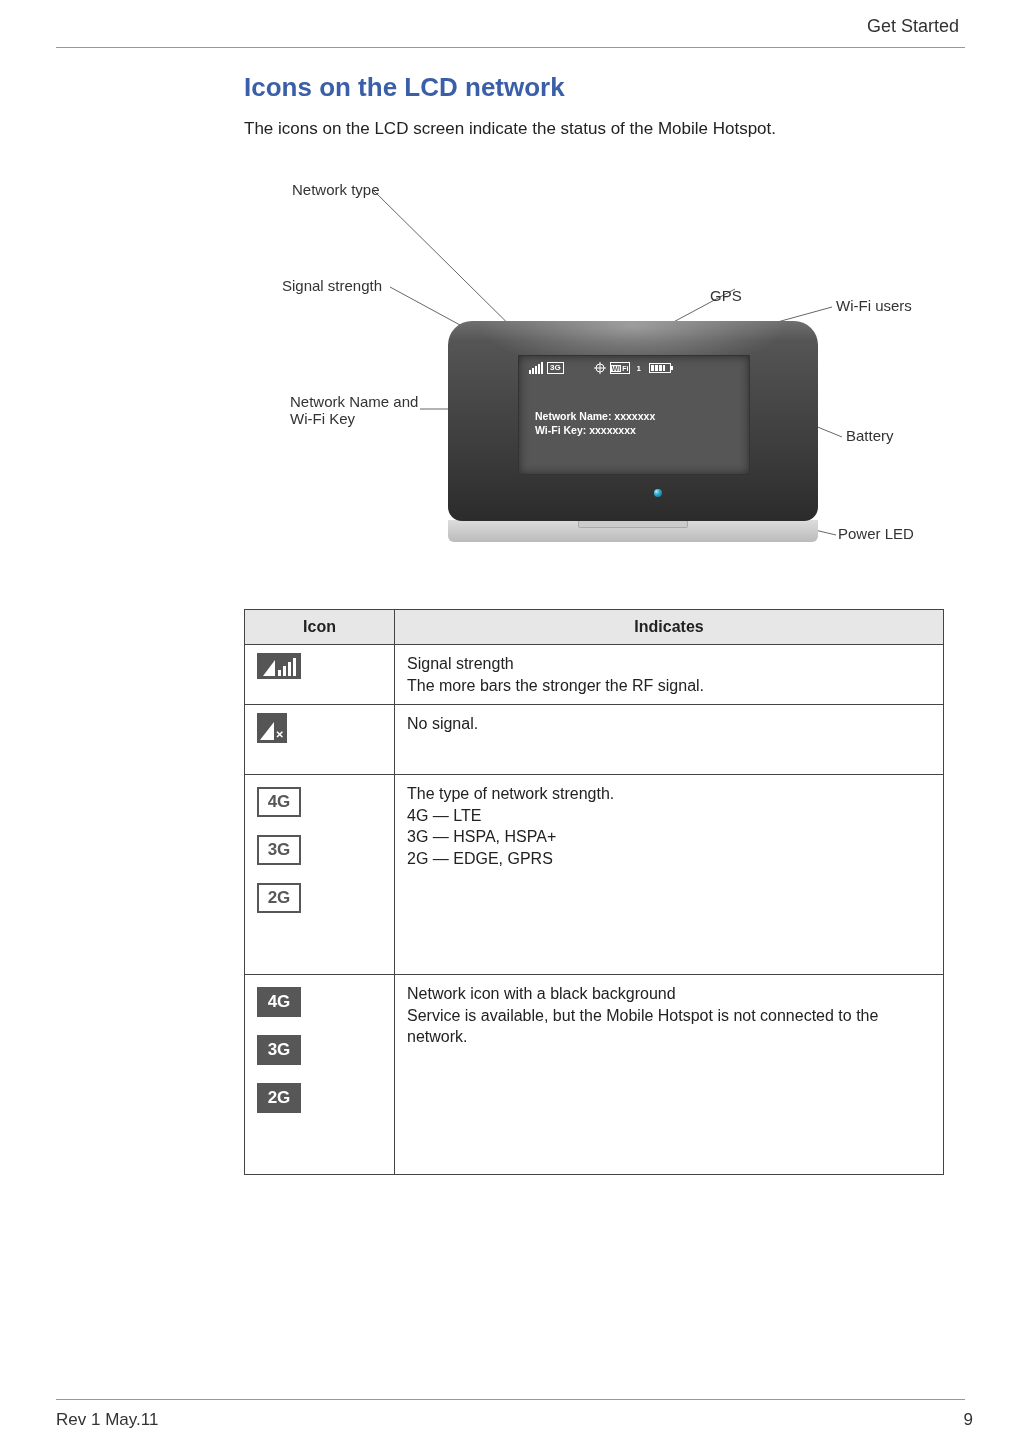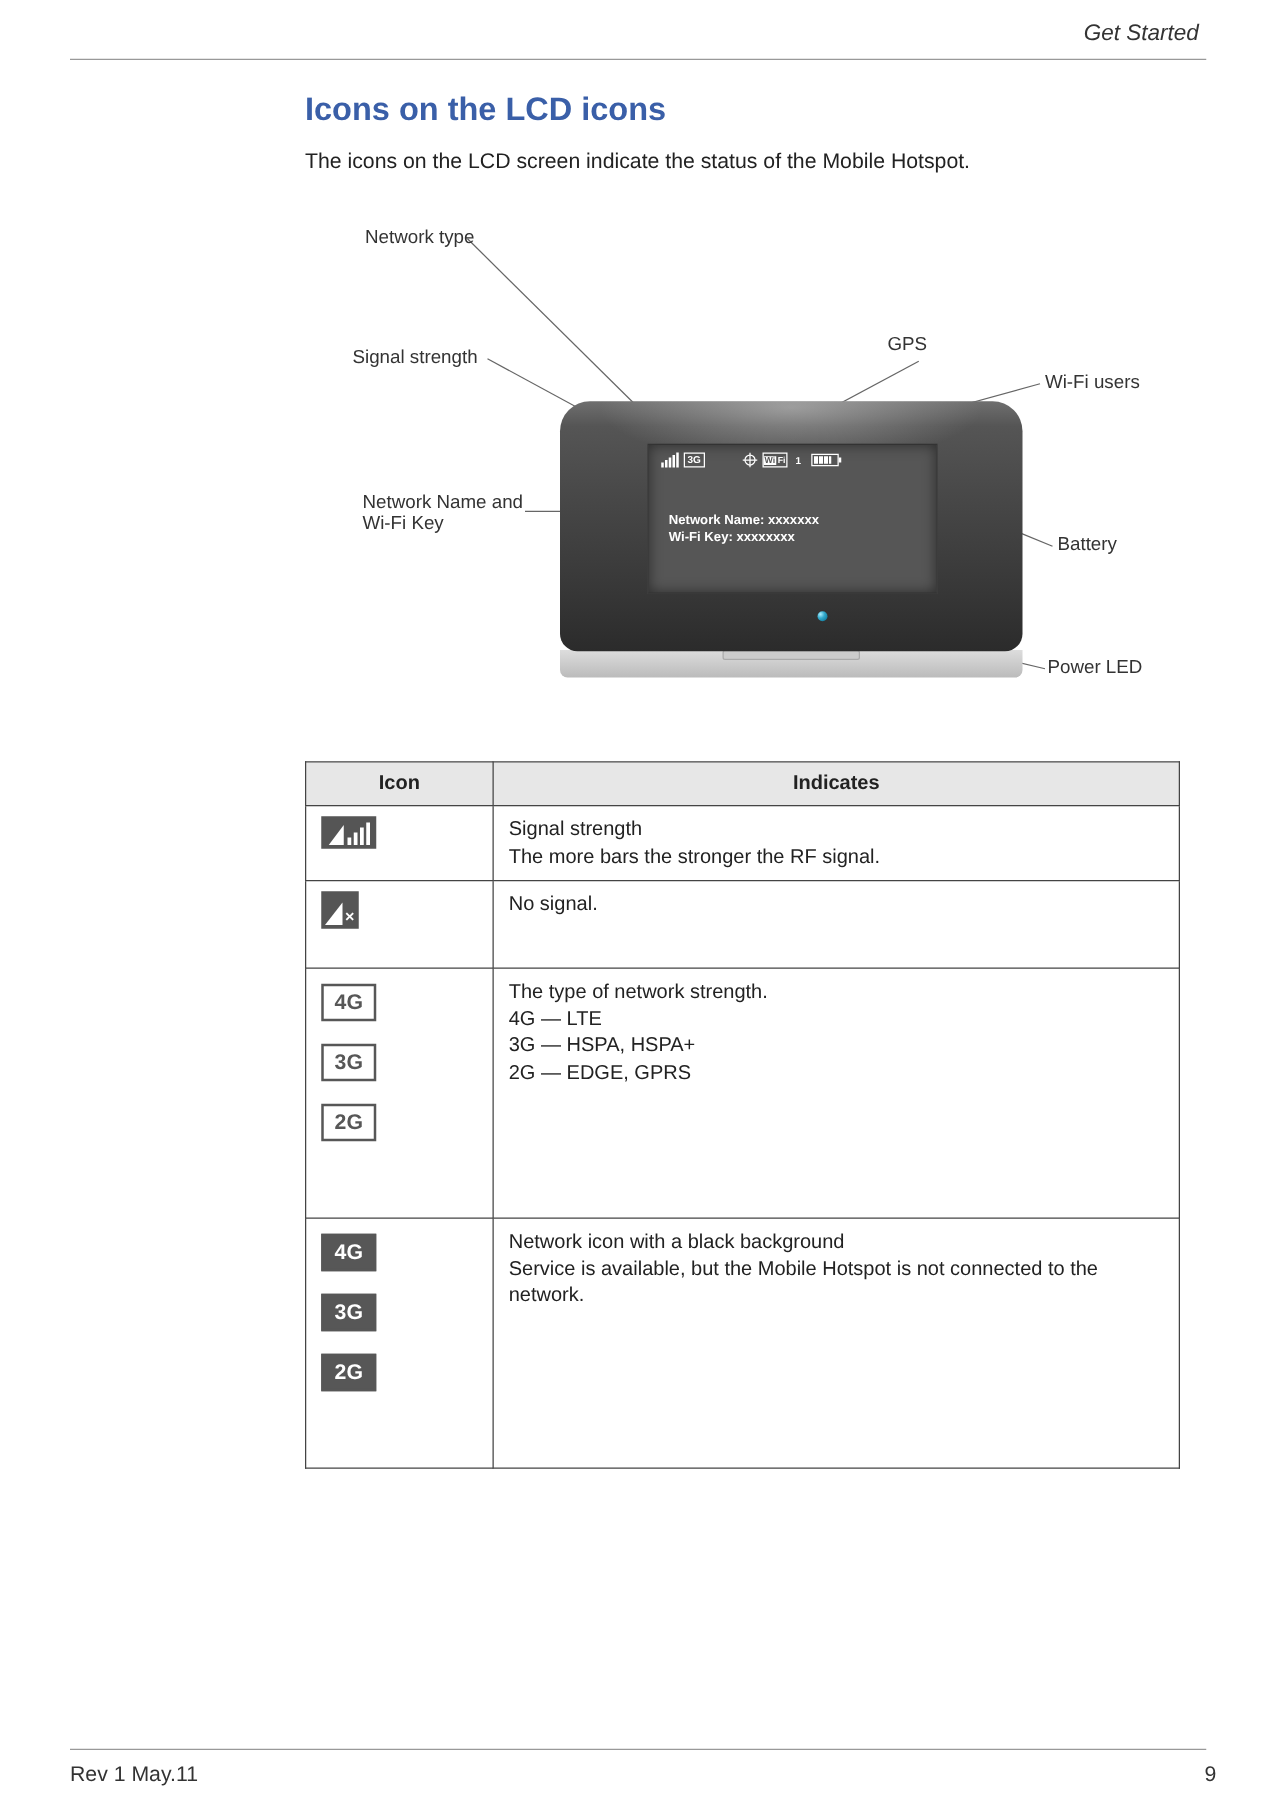--- a/index.html
+++ b/index.html
@@ -16,21 +16,20 @@
     left: 0; top: 0; right: 0; bottom: 0;
     padding: 12px 56px 0 56px;
   }
   .header-right {
     text-align: right;
     font-size: 18px;
     color: #333;
     padding-right: 6px;
     padding-top: 4px;
     padding-bottom: 6px;
-    font-style: italic;
   }
   .top-rule {
     border: none;
     border-top: 1px solid #999;
     margin-top: 4px;
   }
   .content {
     margin-left: 188px;
     margin-top: 24px;
   }
@@ -245,39 +244,39 @@
   }
 </style>
 </head>
 <body>
 
 <div class="page">
   <div class="header-right">Get Started</div>
   <hr class="top-rule">
 
   <div class="content">
-    <h2 class="section-title">Icons on the LCD icons</h2>
+    <h2 class="section-title">Icons on the LCD network</h2>
     <p class="intro">The icons on the LCD screen indicate the status of the Mobile Hotspot.</p>
 
     <div class="diagram-wrap">
       <svg class="diagram-svg">
         <line x1="130" y1="28" x2="304" y2="200" stroke="#666" stroke-width="1"></line>
         <line x1="146" y1="124" x2="286" y2="200" stroke="#666" stroke-width="1"></line>
         <line x1="176" y1="246" x2="282" y2="246" stroke="#666" stroke-width="1"></line>
         <line x1="491" y1="126" x2="353" y2="200" stroke="#666" stroke-width="1"></line>
         <line x1="588" y1="144" x2="388" y2="199" stroke="#666" stroke-width="1"></line>
         <line x1="598" y1="274" x2="420" y2="201" stroke="#666" stroke-width="1"></line>
         <line x1="592" y1="372" x2="414" y2="330" stroke="#666" stroke-width="1"></line>
       </svg>
 
       <div class="label" style="left:48px; top:18px;">Network type</div>
       <div class="label" style="left:38px; top:114px;">Signal strength</div>
       <div class="label" style="left:46px; top:230px; white-space:pre-line;">Network Name and
 Wi-Fi Key</div>
-      <div class="label" style="left:466px; top:104px;">GPS</div>
+      <div class="label" style="left:466px; top:124px;">GPS</div>
       <div class="label" style="left:592px; top:134px;">Wi-Fi users</div>
       <div class="label" style="left:602px; top:264px;">Battery</div>
       <div class="label" style="left:594px; top:362px;">Power LED</div>
 
       <div class="device">
         <div class="device-body">
           <div class="device-highlight"></div>
           <div class="lcd">
             <div class="lcd-top-row">
               <span class="sig-bars">

